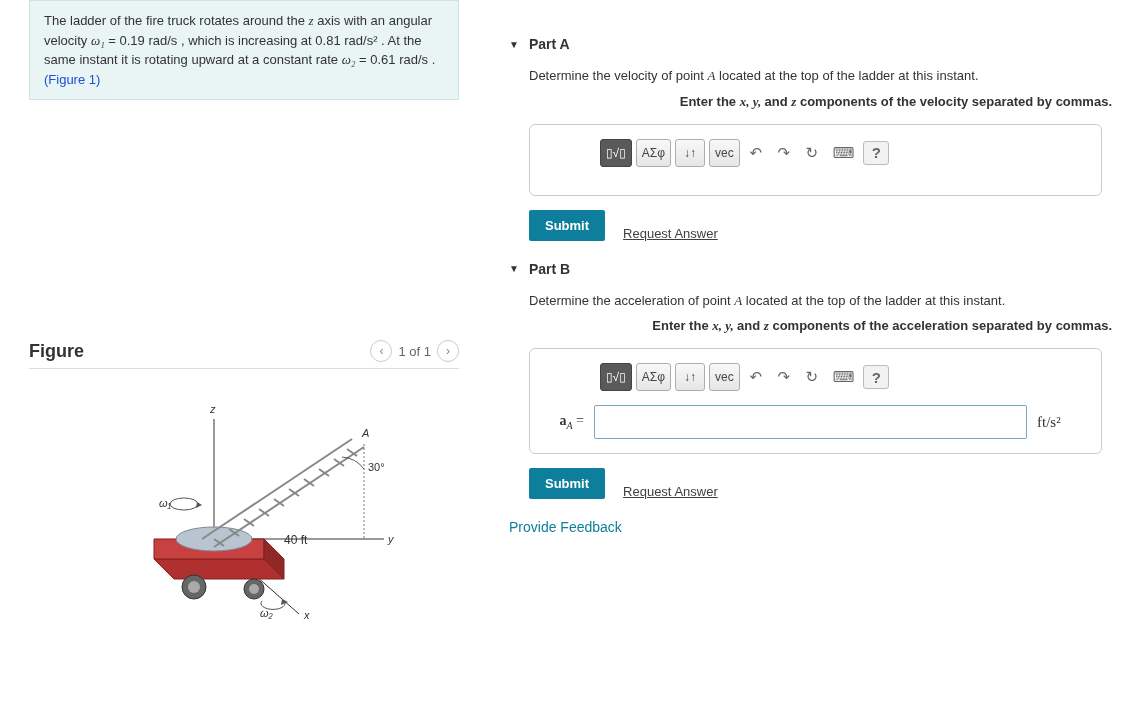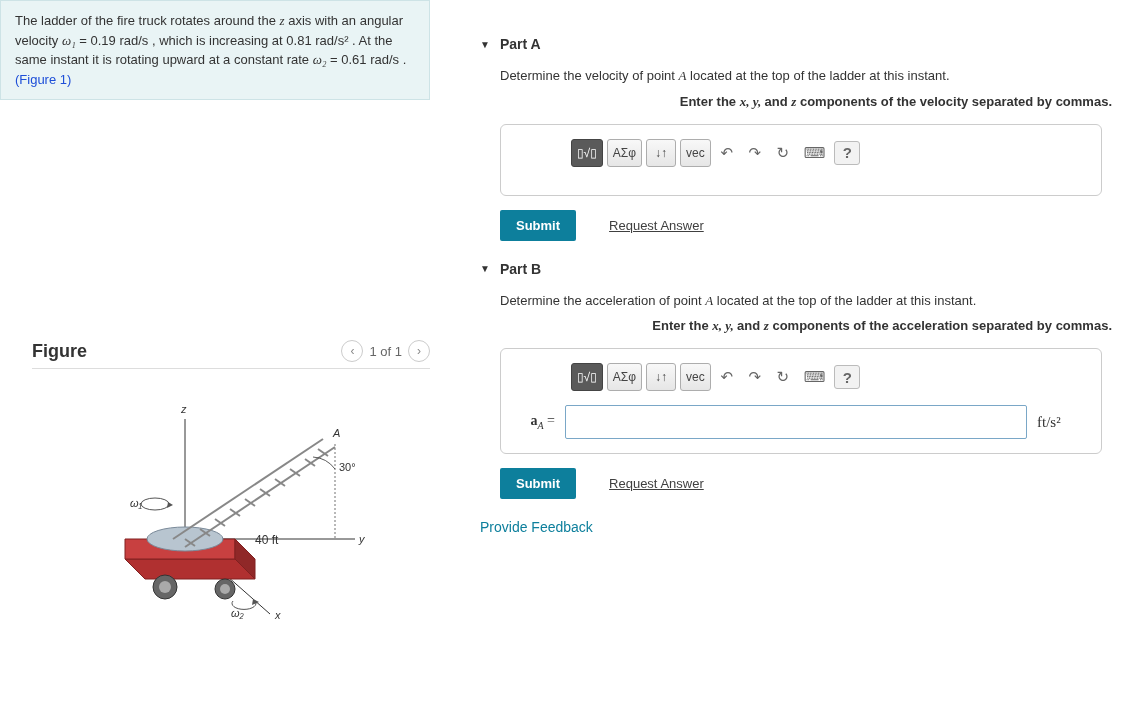--- a/index.html
+++ b/index.html
@@ -1,34 +1,34 @@
 <!DOCTYPE html>
 <html><head>
 <meta charset="utf-8">
 <style>
   * { box-sizing: border-box; margin: 0; padding: 0; }
   body { font-family: Arial, Helvetica, sans-serif; font-size: 13px; color: #333; background: #fff; }
-  .container { display: flex; width: 1132px; min-height: 711px; }
+  .container { display: flex; width: 1132px; min-height: 711px; padding-left: 29px; }
   .left-col { width: 440px; padding: 0 10px 10px 0; }
   .right-col { flex: 1; padding: 20px 20px 10px 40px; }
 
   .problem-box {
     background: #e9f4f5;
     border: 1px solid #cde3e6;
     padding: 10px 14px;
     font-size: 13px;
     line-height: 1.5;
     color: #333;
     margin-bottom: 10px;
   }
   .problem-box .mathvar { font-style: italic; font-family: "Times New Roman", serif; }
   .problem-box a { color: #1d4ed8; text-decoration: none; }
 
   .figure-section { margin-top: 240px; }
-  .figure-header { display: flex; justify-content: space-between; align-items: center; border-bottom: 1px solid #ddd; padding-bottom: 6px; margin-bottom: 10px; margin-left: 32px; }
+  .figure-header { display: flex; justify-content: space-between; align-items: center; border-bottom: 1px solid #ddd; padding-bottom: 6px; margin-bottom: 10px; }
   .figure-title { font-size: 18px; font-weight: bold; }
   .fig-nav { display: flex; align-items: center; gap: 6px; color: #666; font-size: 13px; }
   .circ-btn { width: 22px; height: 22px; border: 1px solid #ccc; border-radius: 50%; display: flex; align-items: center; justify-content: center; color: #888; font-size: 12px; background: #fff; cursor: pointer; }
   .figure-image { display:flex; justify-content:center; padding-top: 10px; }
 
   .part-header { display: flex; align-items: center; gap: 10px; font-weight: bold; font-size: 14px; margin: 16px 0 14px 0; }
   .part-header .chev { font-size: 10px; color: #333; }
   .prompt { font-size: 13px; margin: 3px 0 8px 20px; line-height: 1.5; }
   .prompt .mathvar { font-family: "Times New Roman", serif; font-style: italic; }
   .sub-instr { font-size: 13px; margin: 0 0 14px 20px; text-align: right; }
@@ -40,21 +40,21 @@
   .tbtn.dark { background: #5a5a5a; color: #fff; border-color: #444; }
   .tbtn.flat { background: transparent; border: none; font-size: 15px; color: #666; min-width: 24px; }
   .tbtn.flat.q { border:1px solid #bbb; background:#f2f2f2; border-radius:3px; font-weight:bold; min-width:26px; height:24px;}
 
   .input-row { display: flex; align-items: center; gap: 10px; }
   .var-label { width: 40px; text-align: right; font-family: "Times New Roman", serif; font-size: 14px; }
   .var-label .sub { font-size: 10px; font-style: italic; }
   .ans-input { flex: 1; height: 34px; border: 1px solid #7aa7c7; border-radius: 2px; padding: 4px 6px; font-size: 14px; }
   .unit-label { width: 50px; font-family: "Times New Roman", serif; font-size: 15px; text-align:left; }
 
-  .submit-row { display: flex; align-items: center; gap: 33px; margin: 0 0 20px 20px; }
+  .submit-row { display: flex; align-items: flex-end; gap: 18px; margin: 0 0 20px 20px; }
   .submit-btn { background: #0d7f9c; color: #fff; border: none; padding: 8px 16px; font-size: 13px; font-weight: bold; cursor: pointer; border-radius: 2px; }
   .req-link { color: #404040; text-decoration: underline; font-size: 13px; cursor: pointer; }
 
   .feedback-link { color: #0d7f9c; font-size: 14px; margin: 20px 0 16px 0; cursor: pointer; }
 </style>
 </head>
 <body>
 
 <div class="container">
   <div class="left-col">

